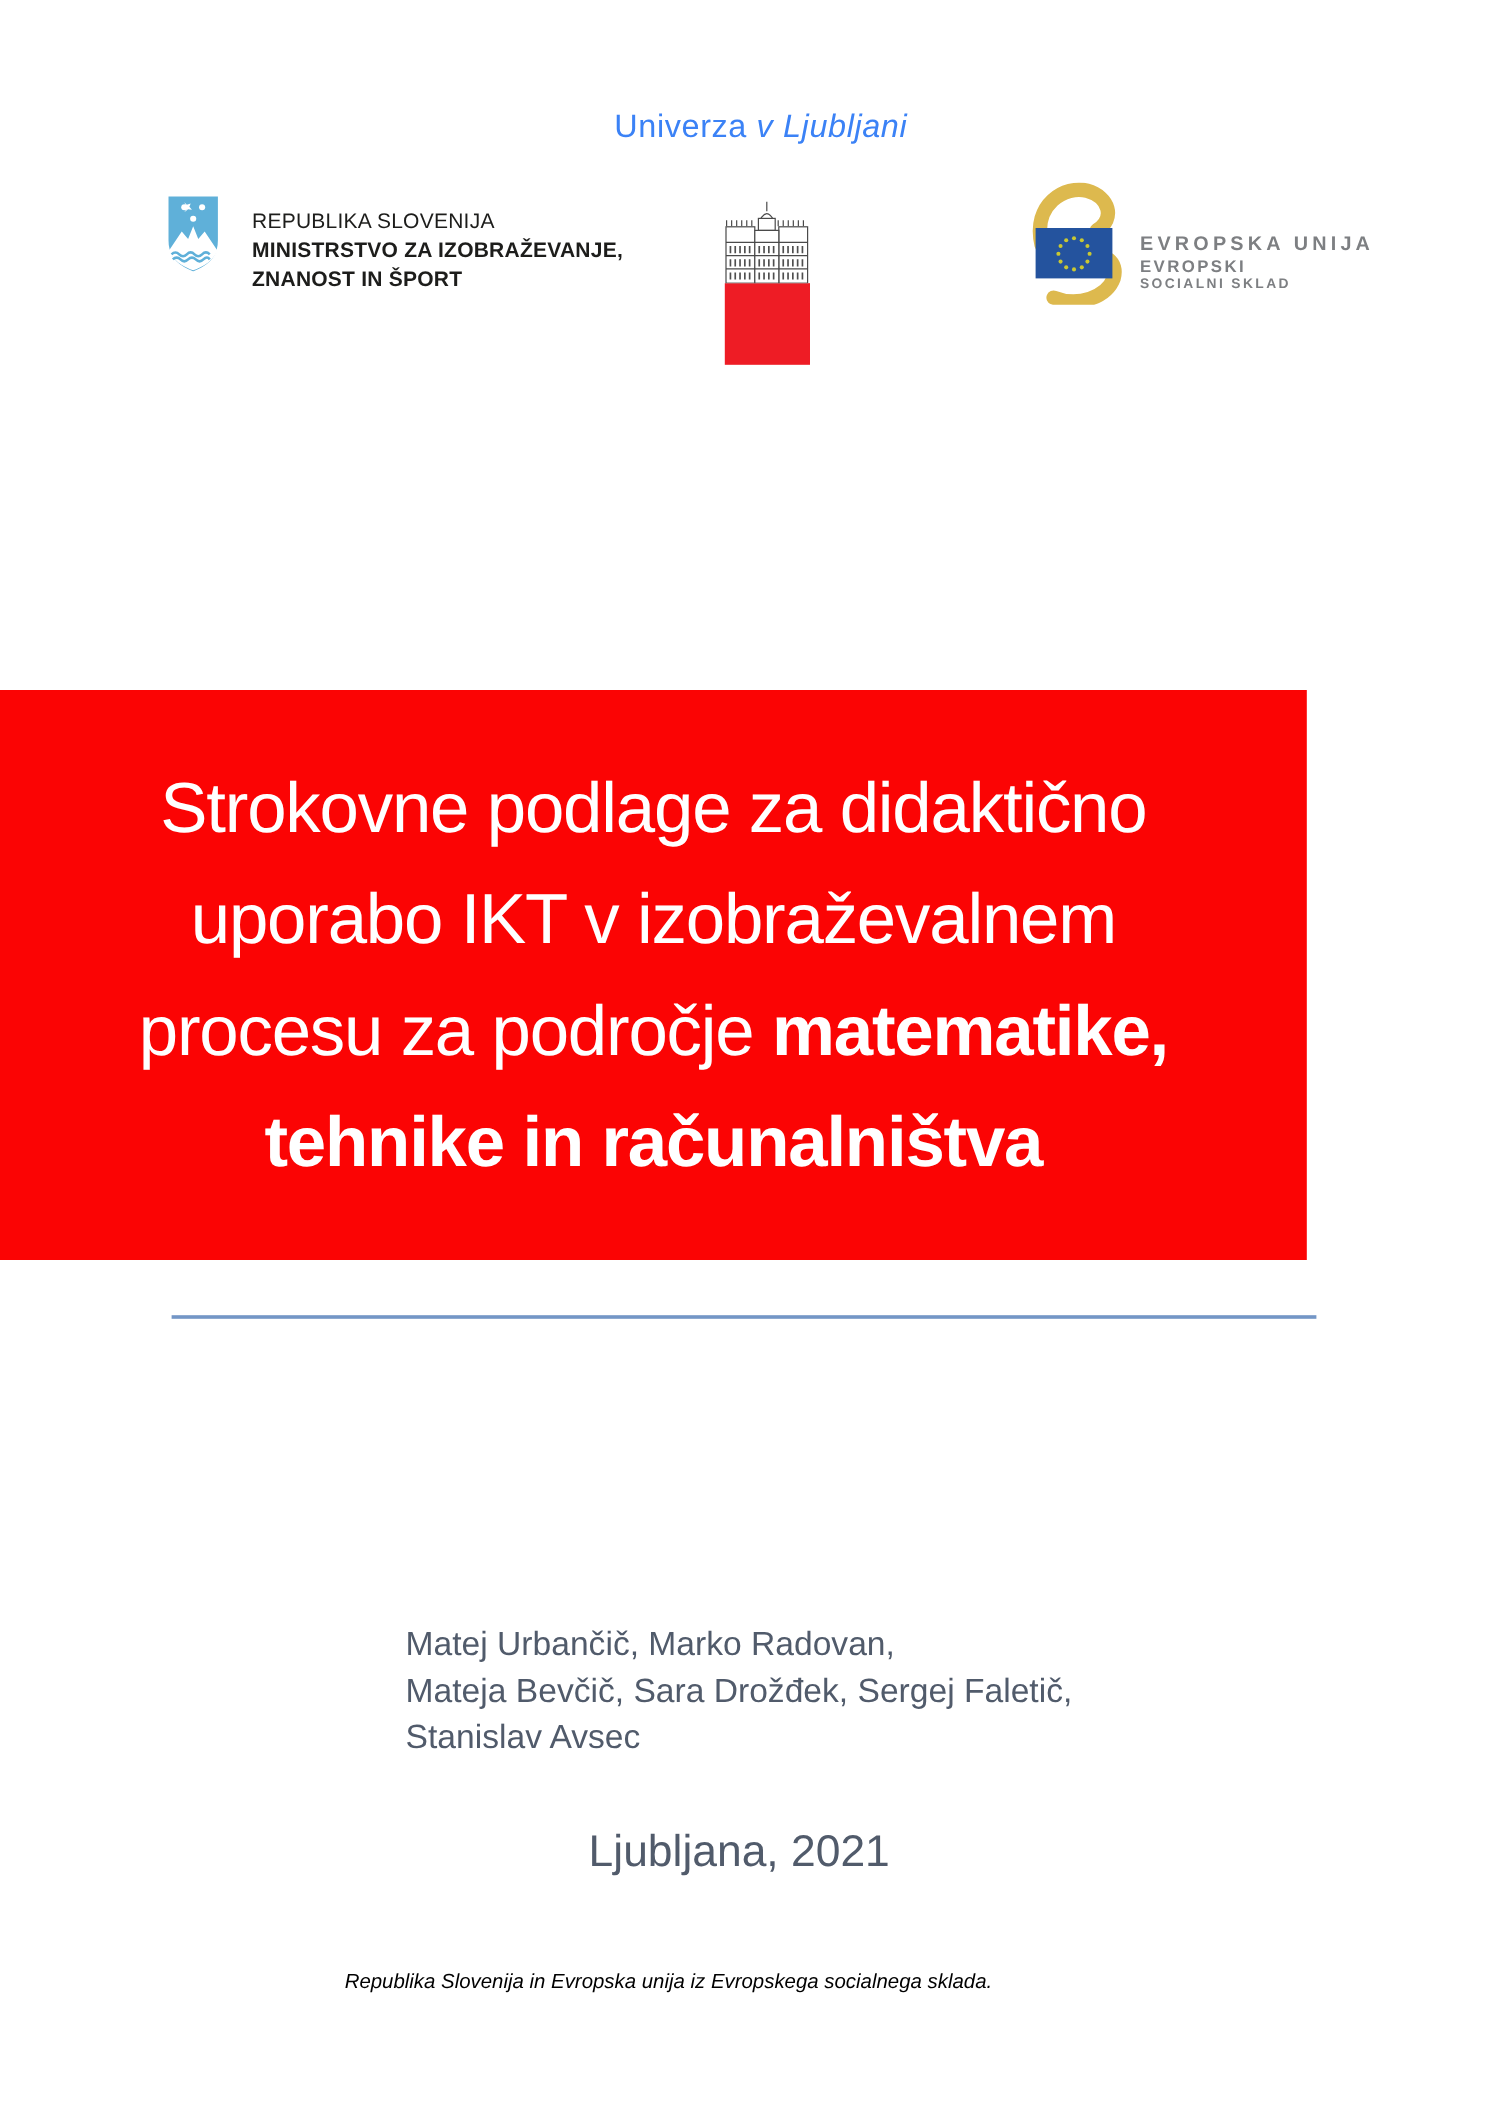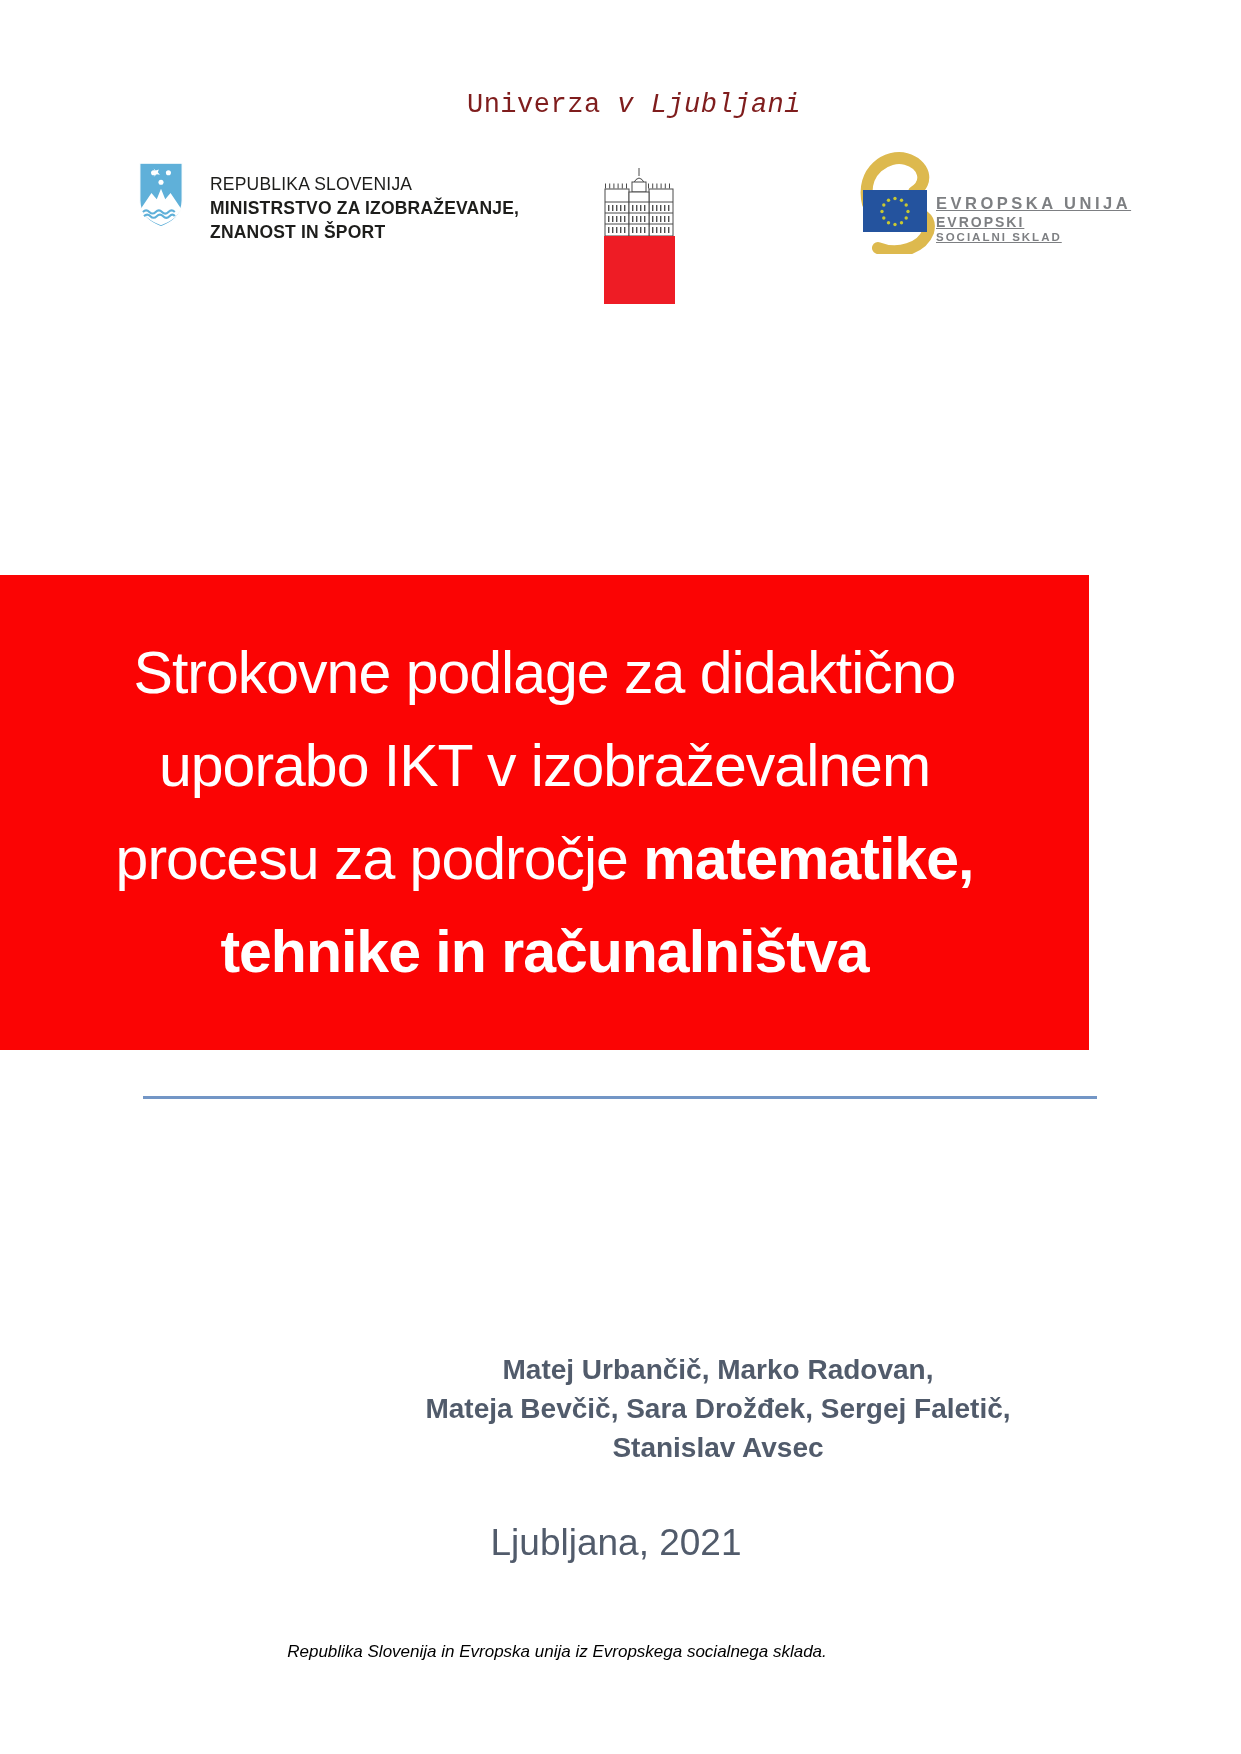--- a/index.html
+++ b/index.html
@@ -8,39 +8,39 @@
     width:1241px;height:1754px;
     margin:0 auto;
     background:#ffffff;
     overflow:hidden;
     font-family:"Liberation Sans", sans-serif;
   }
   
   .univ-header{
     position:absolute;top:90px;left:334px;width:600px;
     text-align:center;
-    font-family:Liberation Mono, monospace;
-    font-size:27px;color:#7f1d1d;
+    font-family:Liberation Sans, sans-serif;
+    font-size:27px;color:#3b82f6;
     letter-spacing:0.5px;
   }
   .univ-header .it{font-style:italic;}
   
   .ministry{position:absolute;top:160px;left:136px;display:flex;}
   .arms{width:50px;height:70px;}
   .ministry-text{margin-left:24px;padding-top:12px;color:#1d1d1b;}
   .ministry-text .l1{font-size:17.5px;font-weight:400;line-height:24px;letter-spacing:0.2px;}
   .ministry-text .l2,.ministry-text .l3{font-size:17.5px;font-weight:700;line-height:24px;letter-spacing:0.2px;}
   
   .ul-logo{position:absolute;top:168px;left:602px;width:74px;}
   .ul-building{width:74px;height:68px;display:block;}
   .ul-red{width:71px;height:68px;margin-left:2px;background:var(--logo-red,#ee1c25);}
   
   .eu{position:absolute;top:152px;left:860px;display:flex;}
   .eu-emblem{width:76px;height:102px;}
-  .eu-text{padding-top:42px;color:var(--eu-text-gray,#7d7f82);text-decoration:underline;}
+  .eu-text{margin-left:14px;padding-top:42px;color:var(--eu-text-gray,#7d7f82);}
   .eu-text .l1{font-size:16.5px;font-weight:600;letter-spacing:3.5px;line-height:18px;}
   .eu-text .l2{font-size:14px;font-weight:700;letter-spacing:2px;line-height:15px;margin-top:3px;}
   .eu-text .l3{font-size:11.5px;font-weight:700;letter-spacing:2px;line-height:15px;}
   
   .banner{
     position:absolute;top:575px;left:0;width:1089px;height:475px;
     background:var(--banner-red,#fb0404);
   }
   .banner-text{
     padding-top:52px;
@@ -53,23 +53,23 @@
   }
   .banner-text b{font-weight:700;}
   
   .accent-line{
     position:absolute;top:1096px;left:143px;width:954px;height:3px;
     background:var(--accent-line-blue,#7396c6);
   }
   
   .authors{
     position:absolute;top:1350px;right:143px;width:760px;
-    text-align:center;
+    text-align:left;
     color:var(--authors-text,#515b6b);
-    font-size:28px;line-height:39px;font-weight:700;
+    font-size:28px;line-height:39px;font-weight:400;
   }
   
   .place-date{
     position:absolute;top:1522px;left:316px;width:600px;
     text-align:center;
     color:var(--authors-text,#515b6b);
     font-size:37px;font-weight:400;
   }
   
   .footer{

